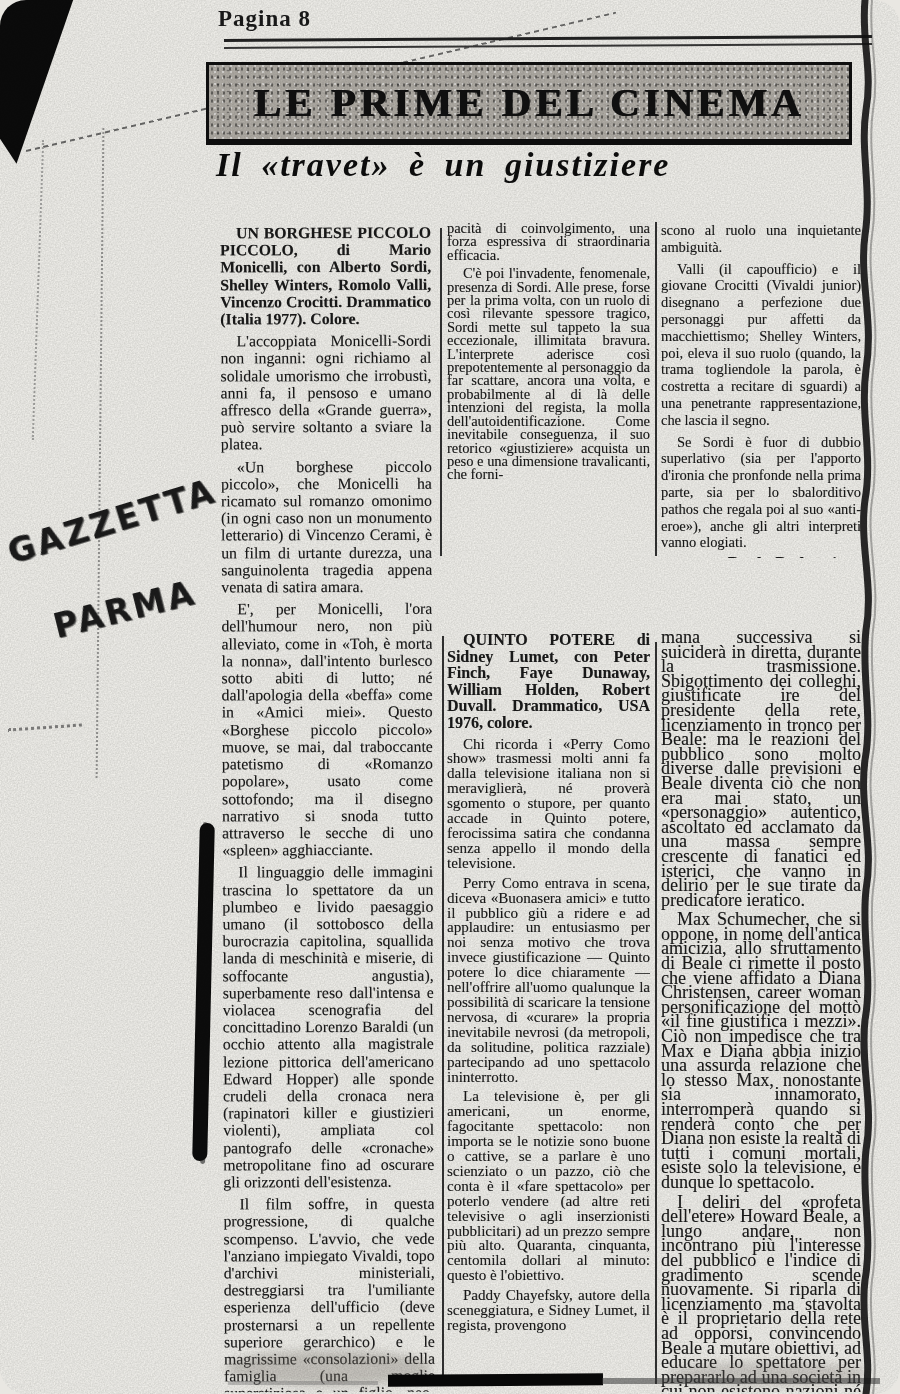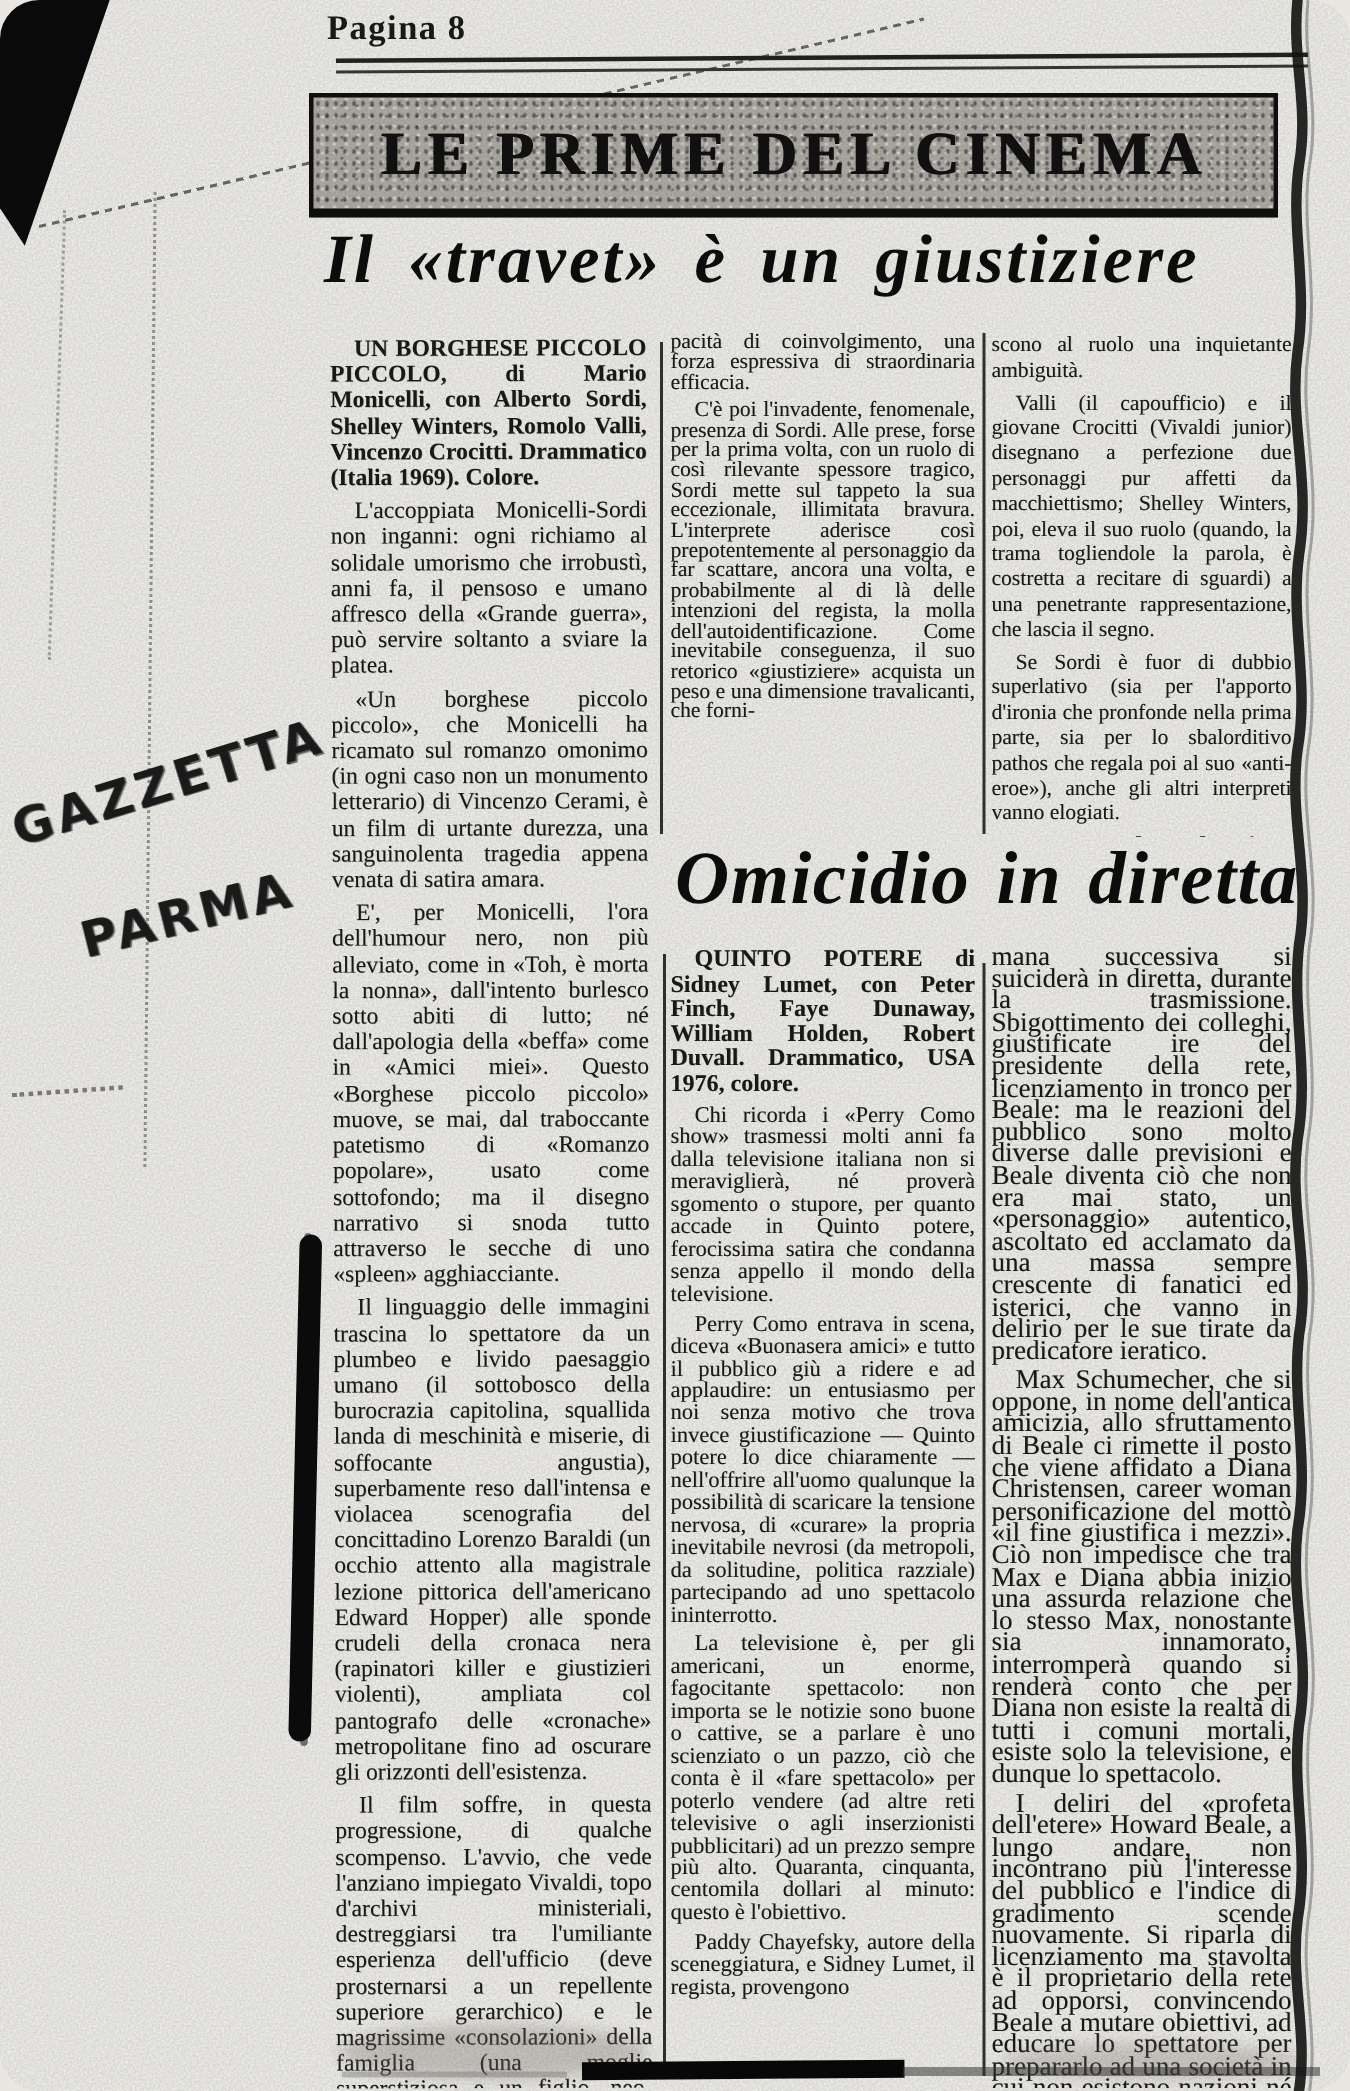--- a/index.html
+++ b/index.html
@@ -40,21 +40,21 @@
     background-image:
       radial-gradient(rgba(25,25,25,.5) 1px, transparent 1.5px),
       radial-gradient(rgba(25,25,25,.38) 1px, transparent 1.6px),
       radial-gradient(rgba(255,255,255,.55) 1px, transparent 1.5px);
     background-size:6px 8px,10px 7px,8px 6px;
     background-position:0 0,4px 2px,2px 4px;
     display:flex;align-items:center;justify-content:center;}
   .banner-title{font-size:41px;font-weight:bold;letter-spacing:4px;color:#121212;
     text-shadow:1px 0 0 #121212;text-align:right;}
   .headline1{position:absolute;left:216px;top:146px;margin:0;width:684px;
-    font-size:46px;font-weight:bold;font-style:italic;white-space:nowrap;
+    font-size:34px;font-weight:bold;font-style:italic;white-space:nowrap;
     letter-spacing:2px;word-spacing:8px;color:#0e0e0e;}
   .headline2{position:absolute;left:450px;top:556px;margin:0;
     font-size:50px;font-weight:bold;font-style:italic;white-space:nowrap;
     letter-spacing:1px;word-spacing:4px;color:#0e0e0e;}
   
   .col{position:absolute;text-align:justify;overflow:hidden;
     text-shadow:.3px .3px 0 rgba(25,25,25,.35);}
   .col p{margin:0 0 5px 0;text-indent:16px;}
   .col p.no-indent{text-indent:0;}
   .col p.credit{font-weight:bold;}
@@ -89,42 +89,41 @@
   <div class="dotted-h"></div>
 
   <div class="pagina">Pagina 8</div>
   <div class="double-rule"></div>
   <div class="banner">
     <span class="banner-title">LE PRIME DEL CINEMA</span>
   </div>
   <h1 class="headline1">Il «travet» è un giustiziere</h1>
 
   <div class="col col1">
-    <p class="credit">UN BORGHESE PICCOLO PICCOLO, di Mario Monicelli, con Alberto Sordi, Shelley Winters, Romolo Valli, Vincenzo Crocitti. Drammatico (Italia 1969). Colore.</p>
+    <p class="credit">UN BORGHESE PICCOLO PICCOLO, di Mario Monicelli, con Alberto Sordi, Shelley Winters, Romolo Valli, Vincenzo Crocitti. Drammatico (Italia 1977). Colore.</p>
     <p>L'accoppiata Monicelli-Sordi non inganni: ogni richiamo al solidale umorismo che irrobustì, anni fa, il pensoso e umano affresco della «Grande guerra», può servire soltanto a sviare la platea.</p>
     <p>«Un borghese piccolo piccolo», che Monicelli ha ricamato sul romanzo omonimo (in ogni caso non un monumento letterario) di Vincenzo Cerami, è un film di urtante durezza, una sanguinolenta tragedia appena venata di satira amara.</p>
     <p>E', per Monicelli, l'ora dell'humour nero, non più alleviato, come in «Toh, è morta la nonna», dall'intento burlesco sotto abiti di lutto; né dall'apologia della «beffa» come in «Amici miei». Questo «Borghese piccolo piccolo» muove, se mai, dal traboccante patetismo di «Romanzo popolare», usato come sottofondo; ma il disegno narrativo si snoda tutto attraverso le secche di uno «spleen» agghiacciante.</p>
     <p>Il linguaggio delle immagini trascina lo spettatore da un plumbeo e livido paesaggio umano (il sottobosco della burocrazia capitolina, squallida landa di meschinità e miserie, di soffocante angustia), superbamente reso dall'intensa e violacea scenografia del concittadino Lorenzo Baraldi (un occhio attento alla magistrale lezione pittorica dell'americano Edward Hopper) alle sponde crudeli della cronaca nera (rapinatori killer e giustizieri violenti), ampliata col pantografo delle «cronache» metropolitane fino ad oscurare gli orizzonti dell'esistenza.</p>
     <p>Il film soffre, in questa progressione, di qualche scompenso. L'avvio, che vede l'anziano impiegato Vivaldi, topo d'archivi ministeriali, destreggiarsi tra l'umiliante esperienza dell'ufficio (deve prosternarsi a un repellente superiore gerarchico) e le magrissime «consolazioni» della famiglia (una moglie superstiziosa e un figlio, neo-ragioniere, balordamente insulso) preme il pedale di un corrucciato sarcasmo</p>
   </div>
   <div class="col col2">
     <p class="no-indent">pacità di coinvolgimento, una forza espressiva di straordinaria efficacia.</p>
     <p>C'è poi l'invadente, fenomenale, presenza di Sordi. Alle prese, forse per la prima volta, con un ruolo di così rilevante spessore tragico, Sordi mette sul tappeto la sua eccezionale, illimitata bravura. L'interprete aderisce così prepotentemente al personaggio da far scattare, ancora una volta, e probabilmente al di là delle intenzioni del regista, la molla dell'autoidentificazione. Come inevitabile conseguenza, il suo retorico «giustiziere» acquista un peso e una dimensione travalicanti, che forni-</p>
   </div>
   <div class="col col3">
     <p class="no-indent">scono al ruolo una inquietante ambiguità.</p>
     <p>Valli (il capoufficio) e il giovane Crocitti (Vivaldi junior) disegnano a perfezione due personaggi pur affetti da macchiettismo; Shelley Winters, poi, eleva il suo ruolo (quando, la trama togliendole la parola, è costretta a recitare di sguardi) a una penetrante rappresentazione, che lascia il segno.</p>
     <p>Se Sordi è fuor di dubbio superlativo (sia per l'apporto d'ironia che pronfonde nella prima parte, sia per lo sbalorditivo pathos che regala poi al suo «anti-eroe»), anche gli altri interpreti vanno elogiati.</p>
     <p class="byline">Paolo Pedretti</p>
   </div>
 
   <div class="vrule" id="vr1a"></div>
   <div class="vrule" id="vr2a"></div>
 
-  <h2 class="headline2">Omicidio in diretta</h2>
   <div class="col colA">
     <p class="credit">QUINTO POTERE di Sidney Lumet, con Peter Finch, Faye Dunaway, William Holden, Robert Duvall. Drammatico, USA 1976, colore.</p>
     <p>Chi ricorda i «Perry Como show» trasmessi molti anni fa dalla televisione italiana non si meraviglierà, né proverà sgomento o stupore, per quanto accade in Quinto potere, ferocissima satira che condanna senza appello il mondo della televisione.</p>
     <p>Perry Como entrava in scena, diceva «Buonasera amici» e tutto il pubblico giù a ridere e ad applaudire: un entusiasmo per noi senza motivo che trova invece giustificazione — Quinto potere lo dice chiaramente — nell'offrire all'uomo qualunque la possibilità di scaricare la tensione nervosa, di «curare» la propria inevitabile nevrosi (da metropoli, da solitudine, politica razziale) partecipando ad uno spettacolo ininterrotto.</p>
     <p>La televisione è, per gli americani, un enorme, fagocitante spettacolo: non importa se le notizie sono buone o cattive, se a parlare è uno scienziato o un pazzo, ciò che conta è il «fare spettacolo» per poterlo vendere (ad altre reti televisive o agli inserzionisti pubblicitari) ad un prezzo sempre più alto. Quaranta, cinquanta, centomila dollari al minuto: questo è l'obiettivo.</p>
     <p>Paddy Chayefsky, autore della sceneggiatura, e Sidney Lumet, il regista, provengono</p>
   </div>
   <div class="col colB">
     <p class="no-indent">mana successiva si suiciderà in diretta, durante la trasmissione. Sbigottimento dei colleghi, giustificate ire del presidente della rete, licenziamento in tronco per Beale: ma le reazioni del pubblico sono molto diverse dalle previsioni e Beale diventa ciò che non era mai stato, un «personaggio» autentico, ascoltato ed acclamato da una massa sempre crescente di fanatici ed isterici, che vanno in delirio per le sue tirate da predicatore ieratico.</p>
     <p>Max Schumecher, che si oppone, in nome dell'antica amicizia, allo sfruttamento di Beale ci rimette il posto che viene affidato a Diana Christensen, career woman personificazione del mottò «il fine giustifica i mezzi». Ciò non impedisce che tra Max e Diana abbia inizio una assurda relazione che lo stesso Max, nonostante sia innamorato, interromperà quando si renderà conto che per Diana non esiste la realtà di tutti i comuni mortali, esiste solo la televisione, e dunque lo spettacolo.</p>

